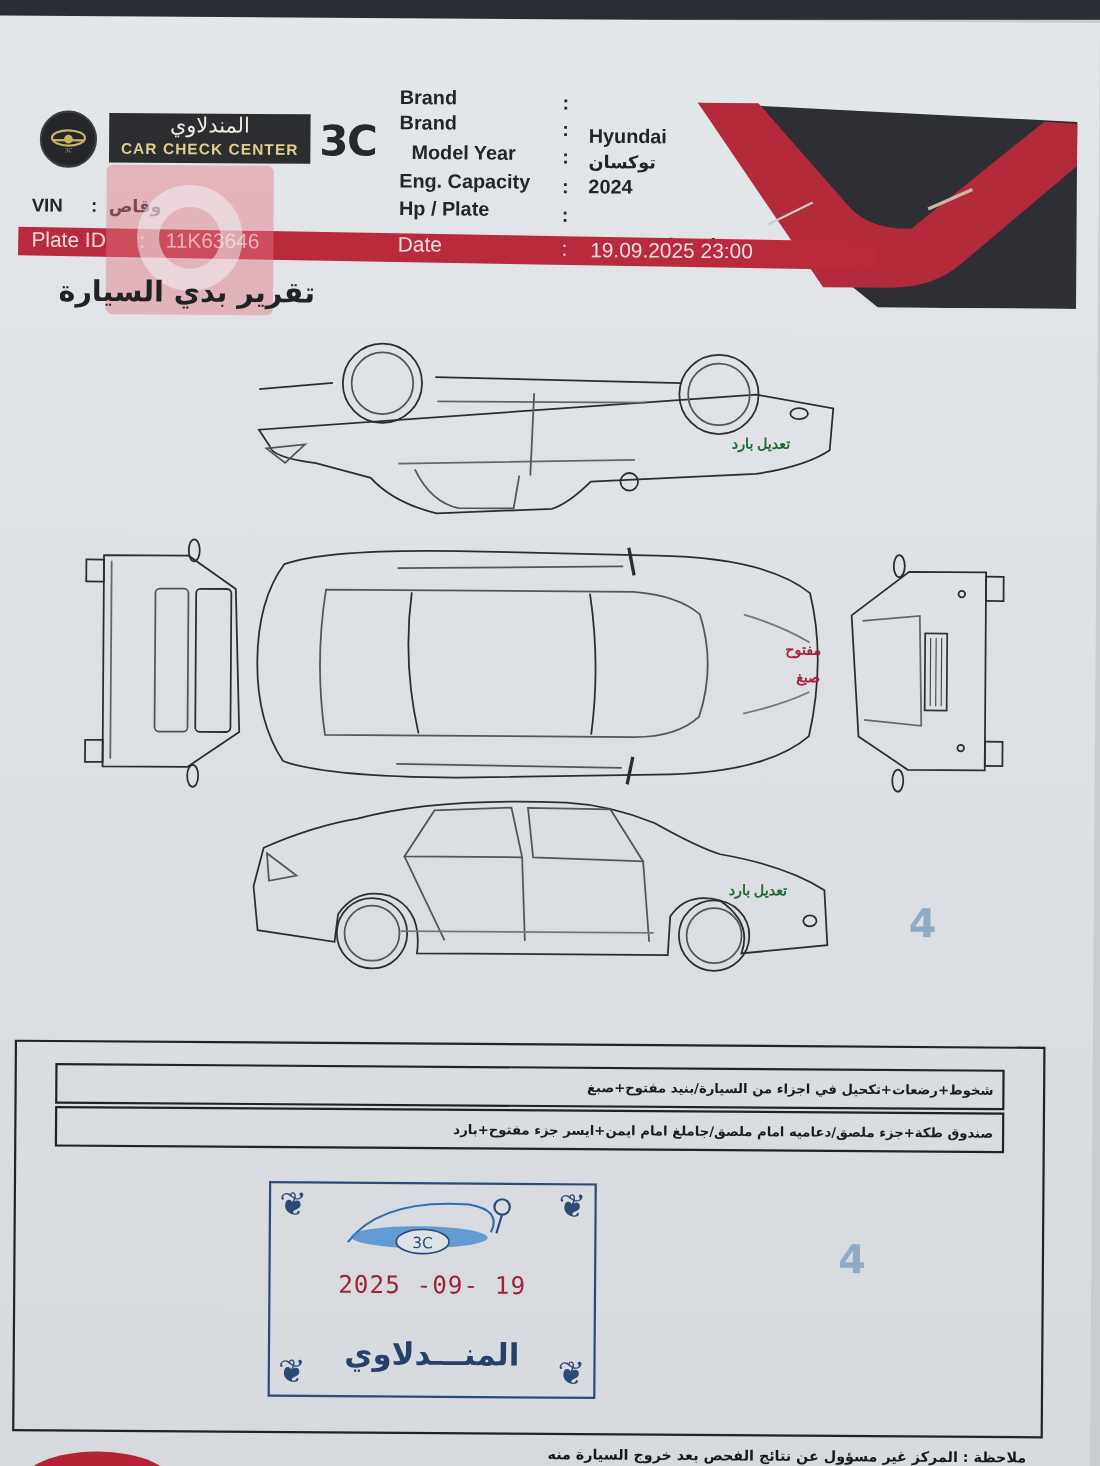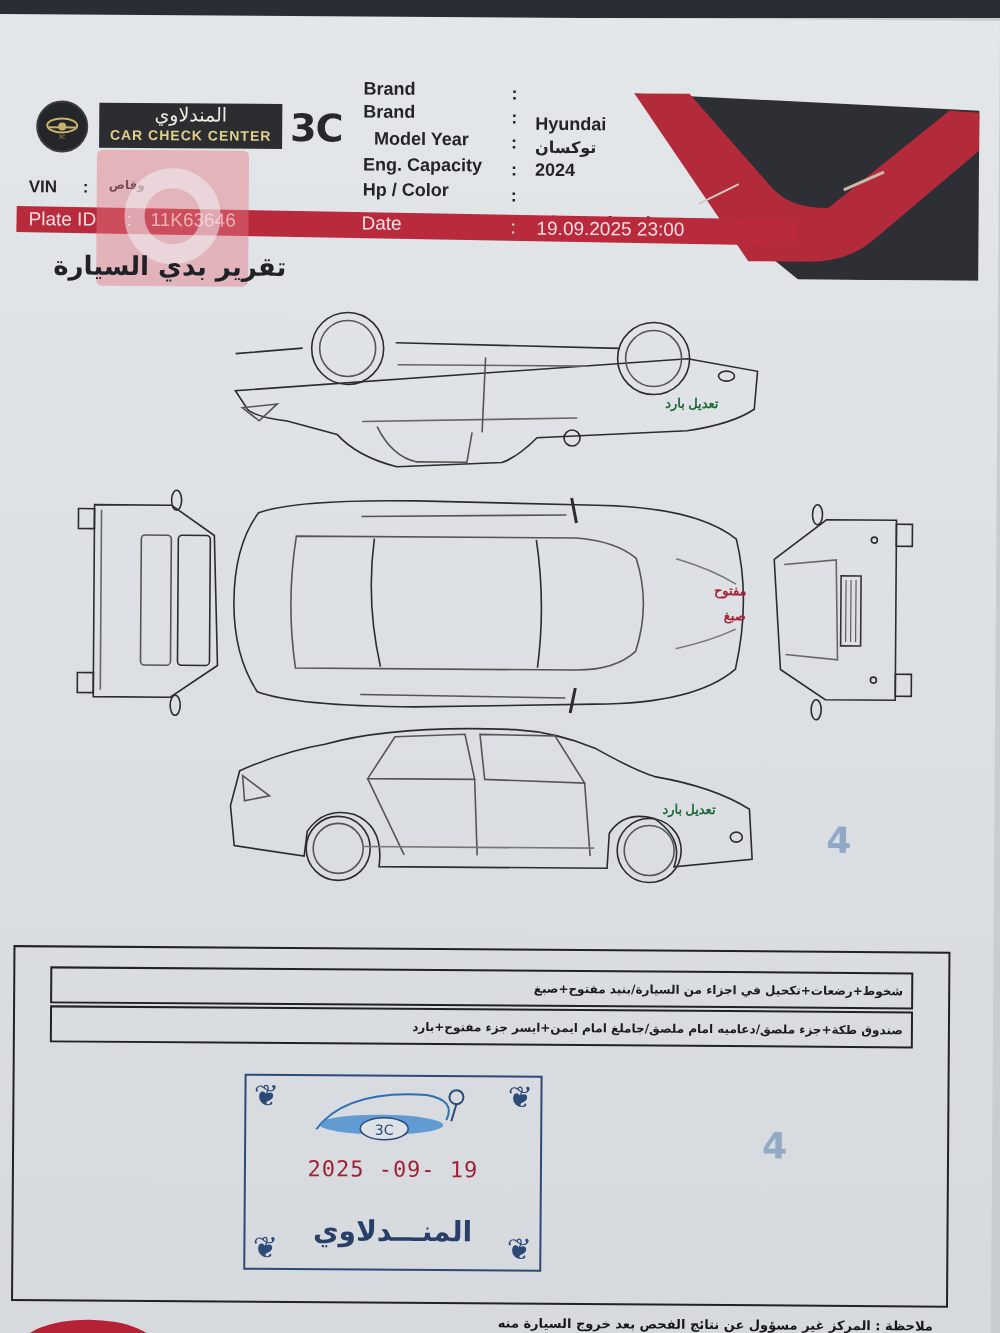--- a/index.html
+++ b/index.html
@@ -37,21 +37,21 @@
     position: absolute; left: 291px; top: 90px; font-size: 38px; font-weight: 900; color: #26282c;
     letter-spacing: -1px; font-family: "DejaVu Sans", sans-serif;
   }
   .info-row { position: absolute; left: 0; font-size: 18px; font-weight: bold; color: #23252a; white-space: nowrap; text-align: right; }
   .info-colon { position: absolute; font-size: 18px; font-weight: bold; color: #23252a; }
   .info-val { position: absolute; font-size: 18px; font-weight: bold; color: #23252a; white-space: nowrap; margin-top: 25px; }
   .info-val.ar { font-family: "DejaVu Sans", sans-serif; font-size: 16px; }
 
   .vin-label { position: absolute; left: 30px; top: 163px; font-size: 17px; font-weight: bold; color: #23252a; }
   .vin-colon { position: absolute; left: 84px; top: 163px; font-size: 17px; font-weight: bold; color: #23252a; }
-  .vin-val { position: absolute; left: 110px; top: 163px; font-size: 12px; font-weight: bold; color: #23252a; font-family: "DejaVu Sans", sans-serif; }
+  .vin-val { position: absolute; left: 100px; top: 163px; font-size: 16px; font-weight: bold; color: #23252a; font-family: "DejaVu Sans", sans-serif; }
 
   .red-band {
     position: absolute; left: 18px; top: 192px; width: 780px; height: 26px;
     background: #b82a3c;
     transform: rotate(0.6deg); transform-origin: left center;
   }
   .band-text { position: absolute; font-size: 19px; color: #f3dfe2; white-space: nowrap; top: 194px; }
 
   .deco-shape { position: absolute; left: 630px; top: 70px; width: 360px; height: 190px; }
 
@@ -155,21 +155,21 @@
   <div class="info-val ar" style="left:536px; top:95px;">توكسان</div>
 
   <div class="info-row" style="left:364px; top:112px;margin-left:11px;">Model Year</div>
   <div class="info-colon" style="left:512px; top:115px;">:</div>
   <div class="info-val" style="left:536px; top:117px;">2024</div>
 
   <div class="info-row" style="left:364px; top:138px;">Eng. Capacity</div>
   <div class="info-colon" style="left:512px; top:142px;">:</div>
   <div class="info-val" style="left:536px; top:142px;"></div>
 
-  <div class="info-row" style="left:364px; top:163px;">Hp / Color</div>
+  <div class="info-row" style="left:364px; top:163px;">Hp / Plate</div>
   <div class="info-colon" style="left:512px; top:168px;">:</div>
   <div class="info-val ar" style="left:536px; top:170px;">فيلي مانو / فيلي</div>
 
   <div class="vin-label">VIN</div>
   <div class="vin-colon">:</div>
   <div class="vin-val">وقاص</div>
 
   <div class="red-band"></div>
   <div class="band-text" style="left:30px;">Plate ID</div>
   <div class="band-text" style="left:128px;">:</div>

